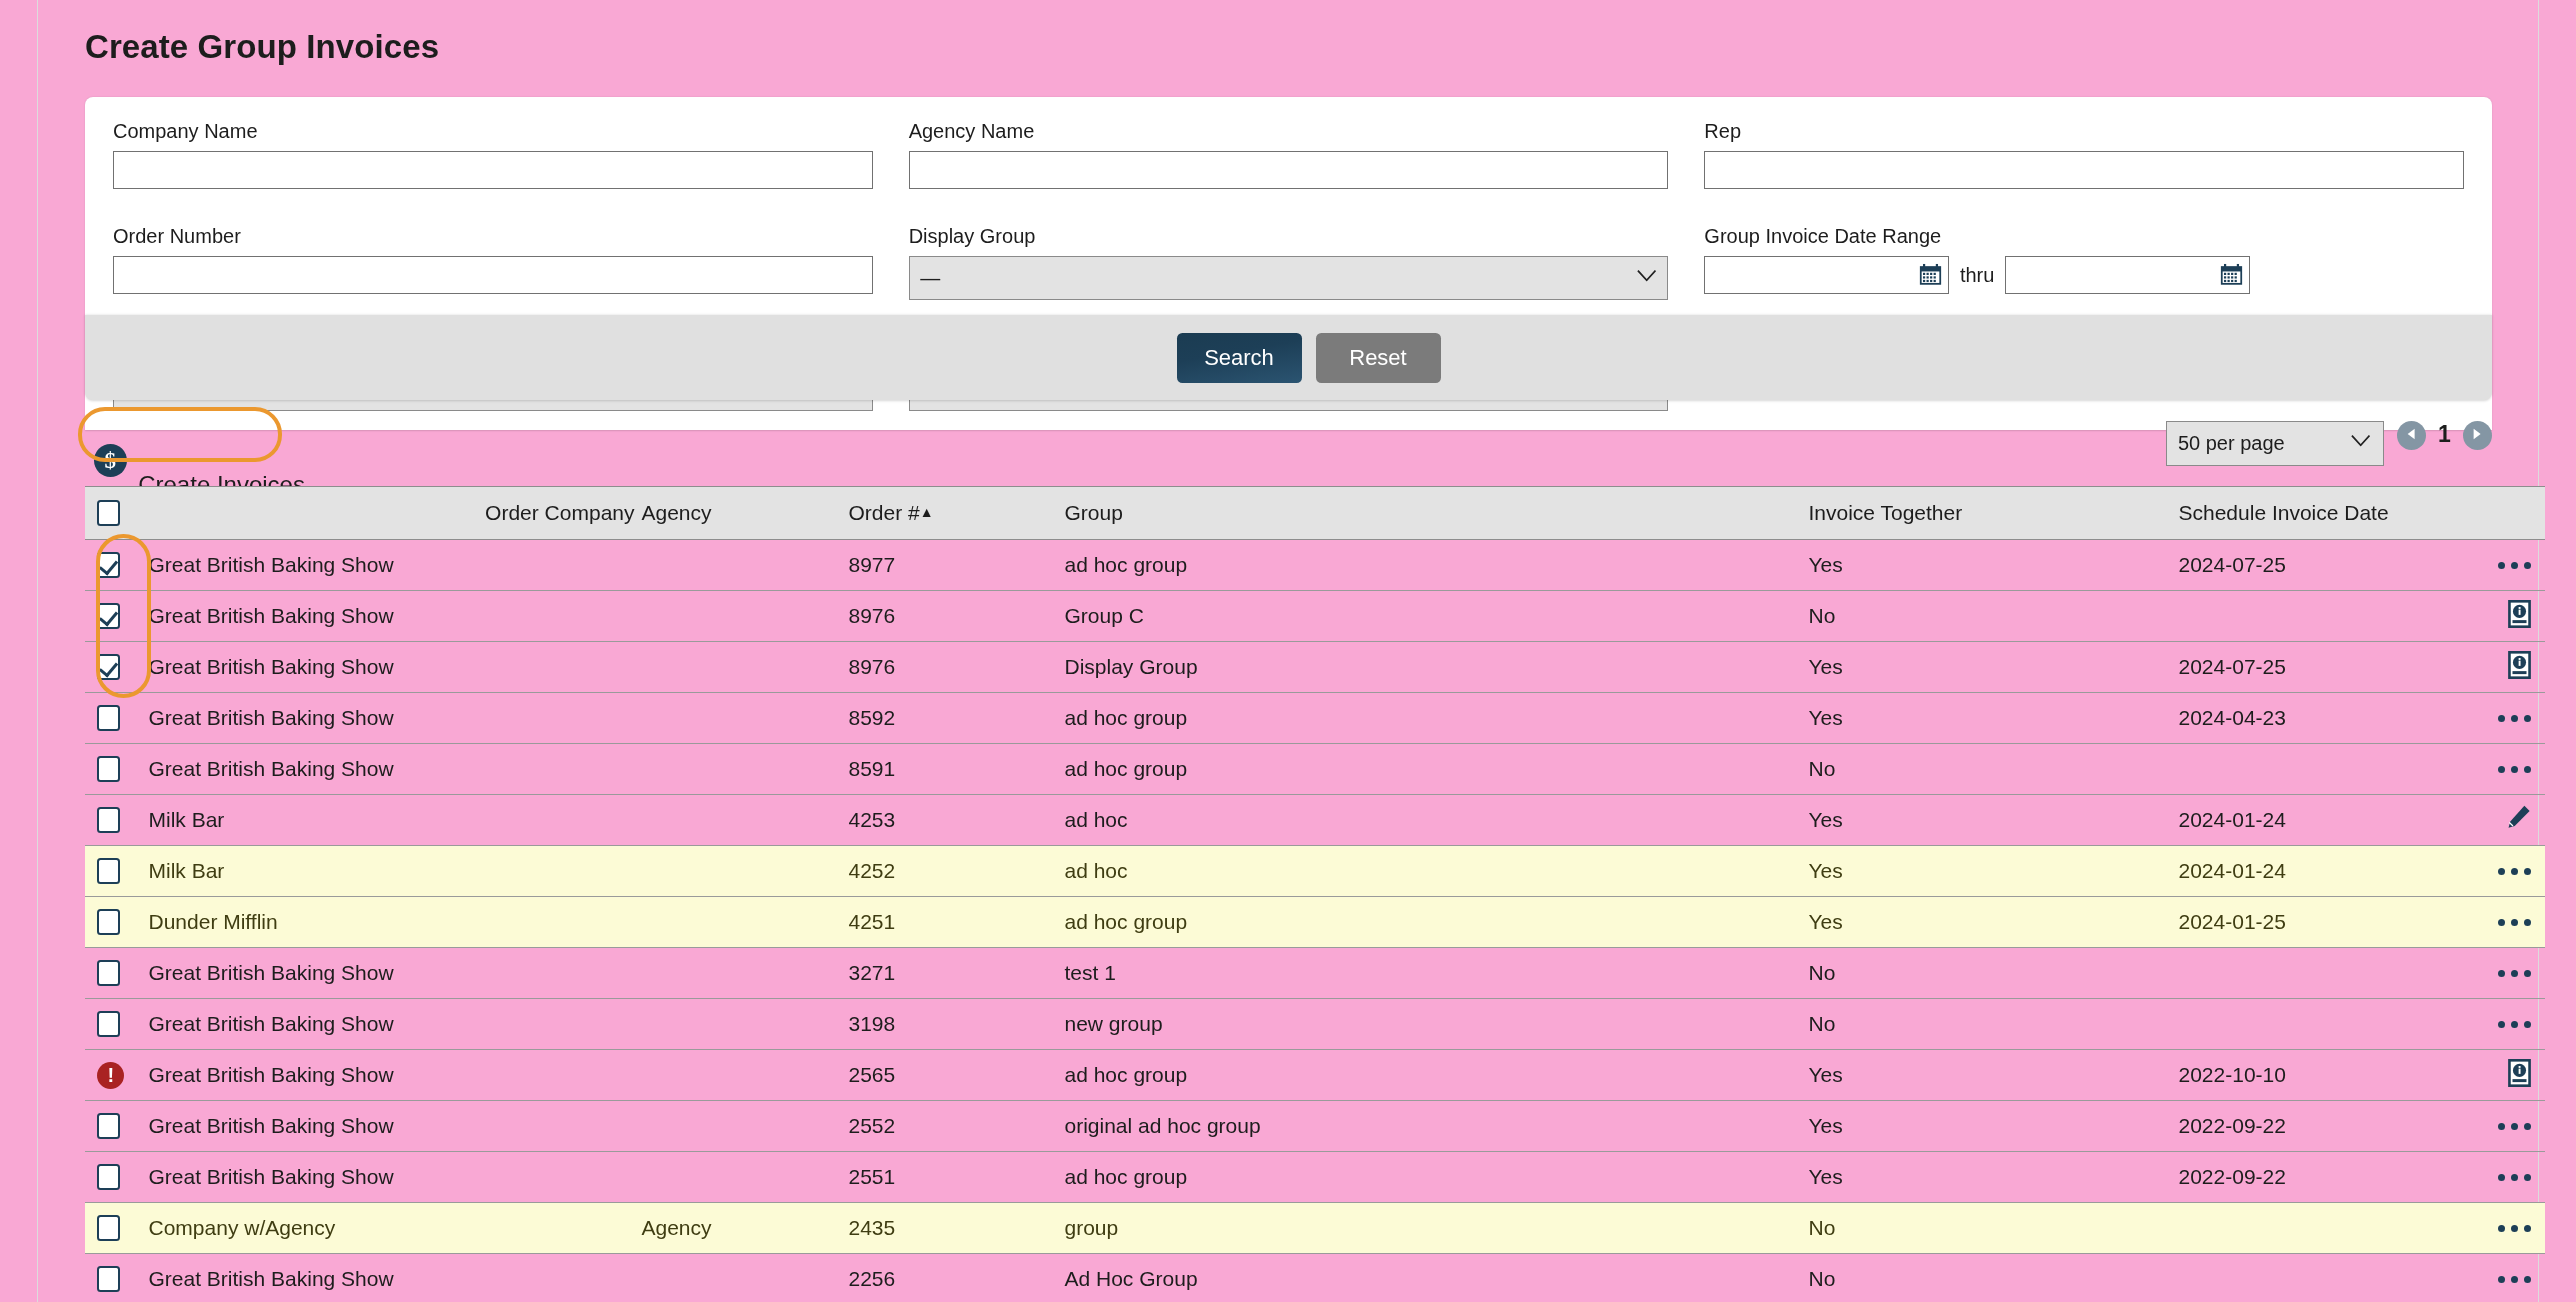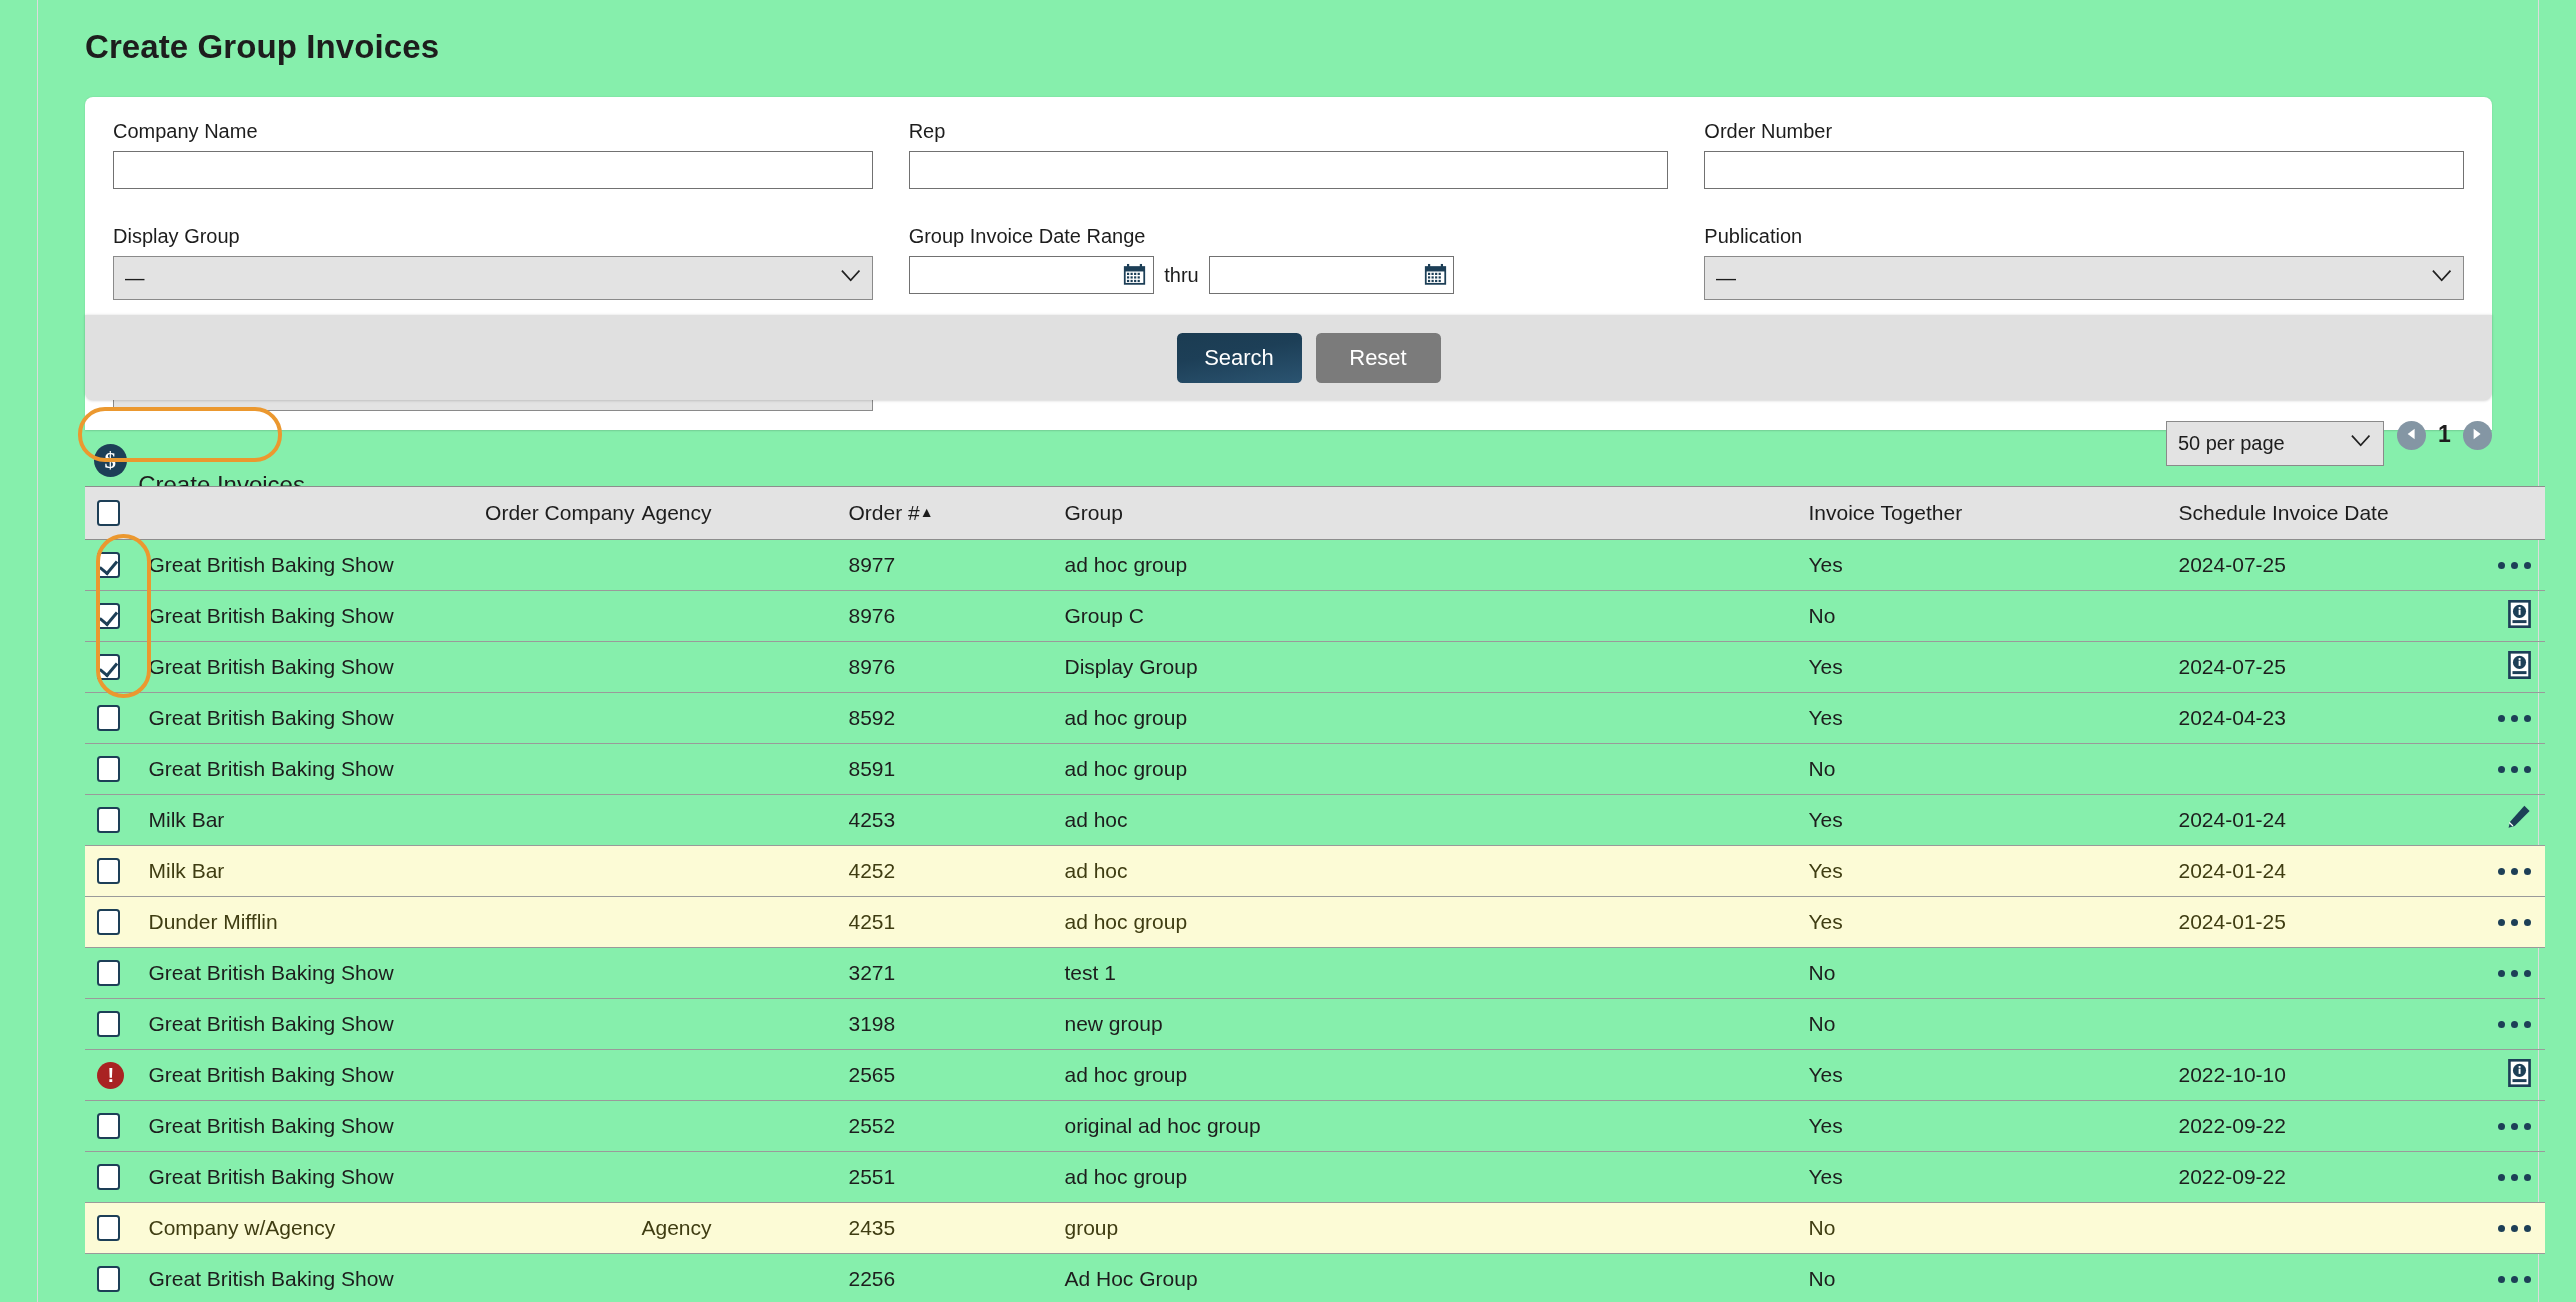--- a/index.html
+++ b/index.html
@@ -8,21 +8,21 @@
     height: 1303px;
     background: #f2f2f2;
     font-family: "Liberation Sans", sans-serif;
     overflow: hidden;
   }
 
   #page {
     position: relative;
     width: 2576px;
     height: 1303px;
-    background: #86efac;
+    background: #f9a8d4;
   }
 
   
   .page-edge-left, .page-edge-right {
     position: absolute;
     top: 0; bottom: 0;
     width: 0.9px;
     background: #dcdcdc;
   }
   .page-edge-left { left: 37px; }
@@ -343,20 +343,24 @@
   <div class="page-edge-left"></div>
   <div class="page-edge-right"></div>
 
   <h1 class="page-title">Create Group Invoices</h1>
 
   <div class="search-panel">
     <div class="field-grid">
 
       <div>
         <div class="field-label">Company Name</div>
+        <input class="text-input" type="text" value="" placeholder="" style="">
+      </div>
+      <div>
+        <div class="field-label">Agency Name</div>
         <input class="text-input" type="text" value="" placeholder="" style="">
       </div>
       <div>
         <div class="field-label">Rep</div>
         <input class="text-input" type="text" value="" placeholder="" style="">
       </div>
       <div>
         <div class="field-label">Order Number</div>
         <input class="text-input" type="text" value="" placeholder="" style="">
       </div>

